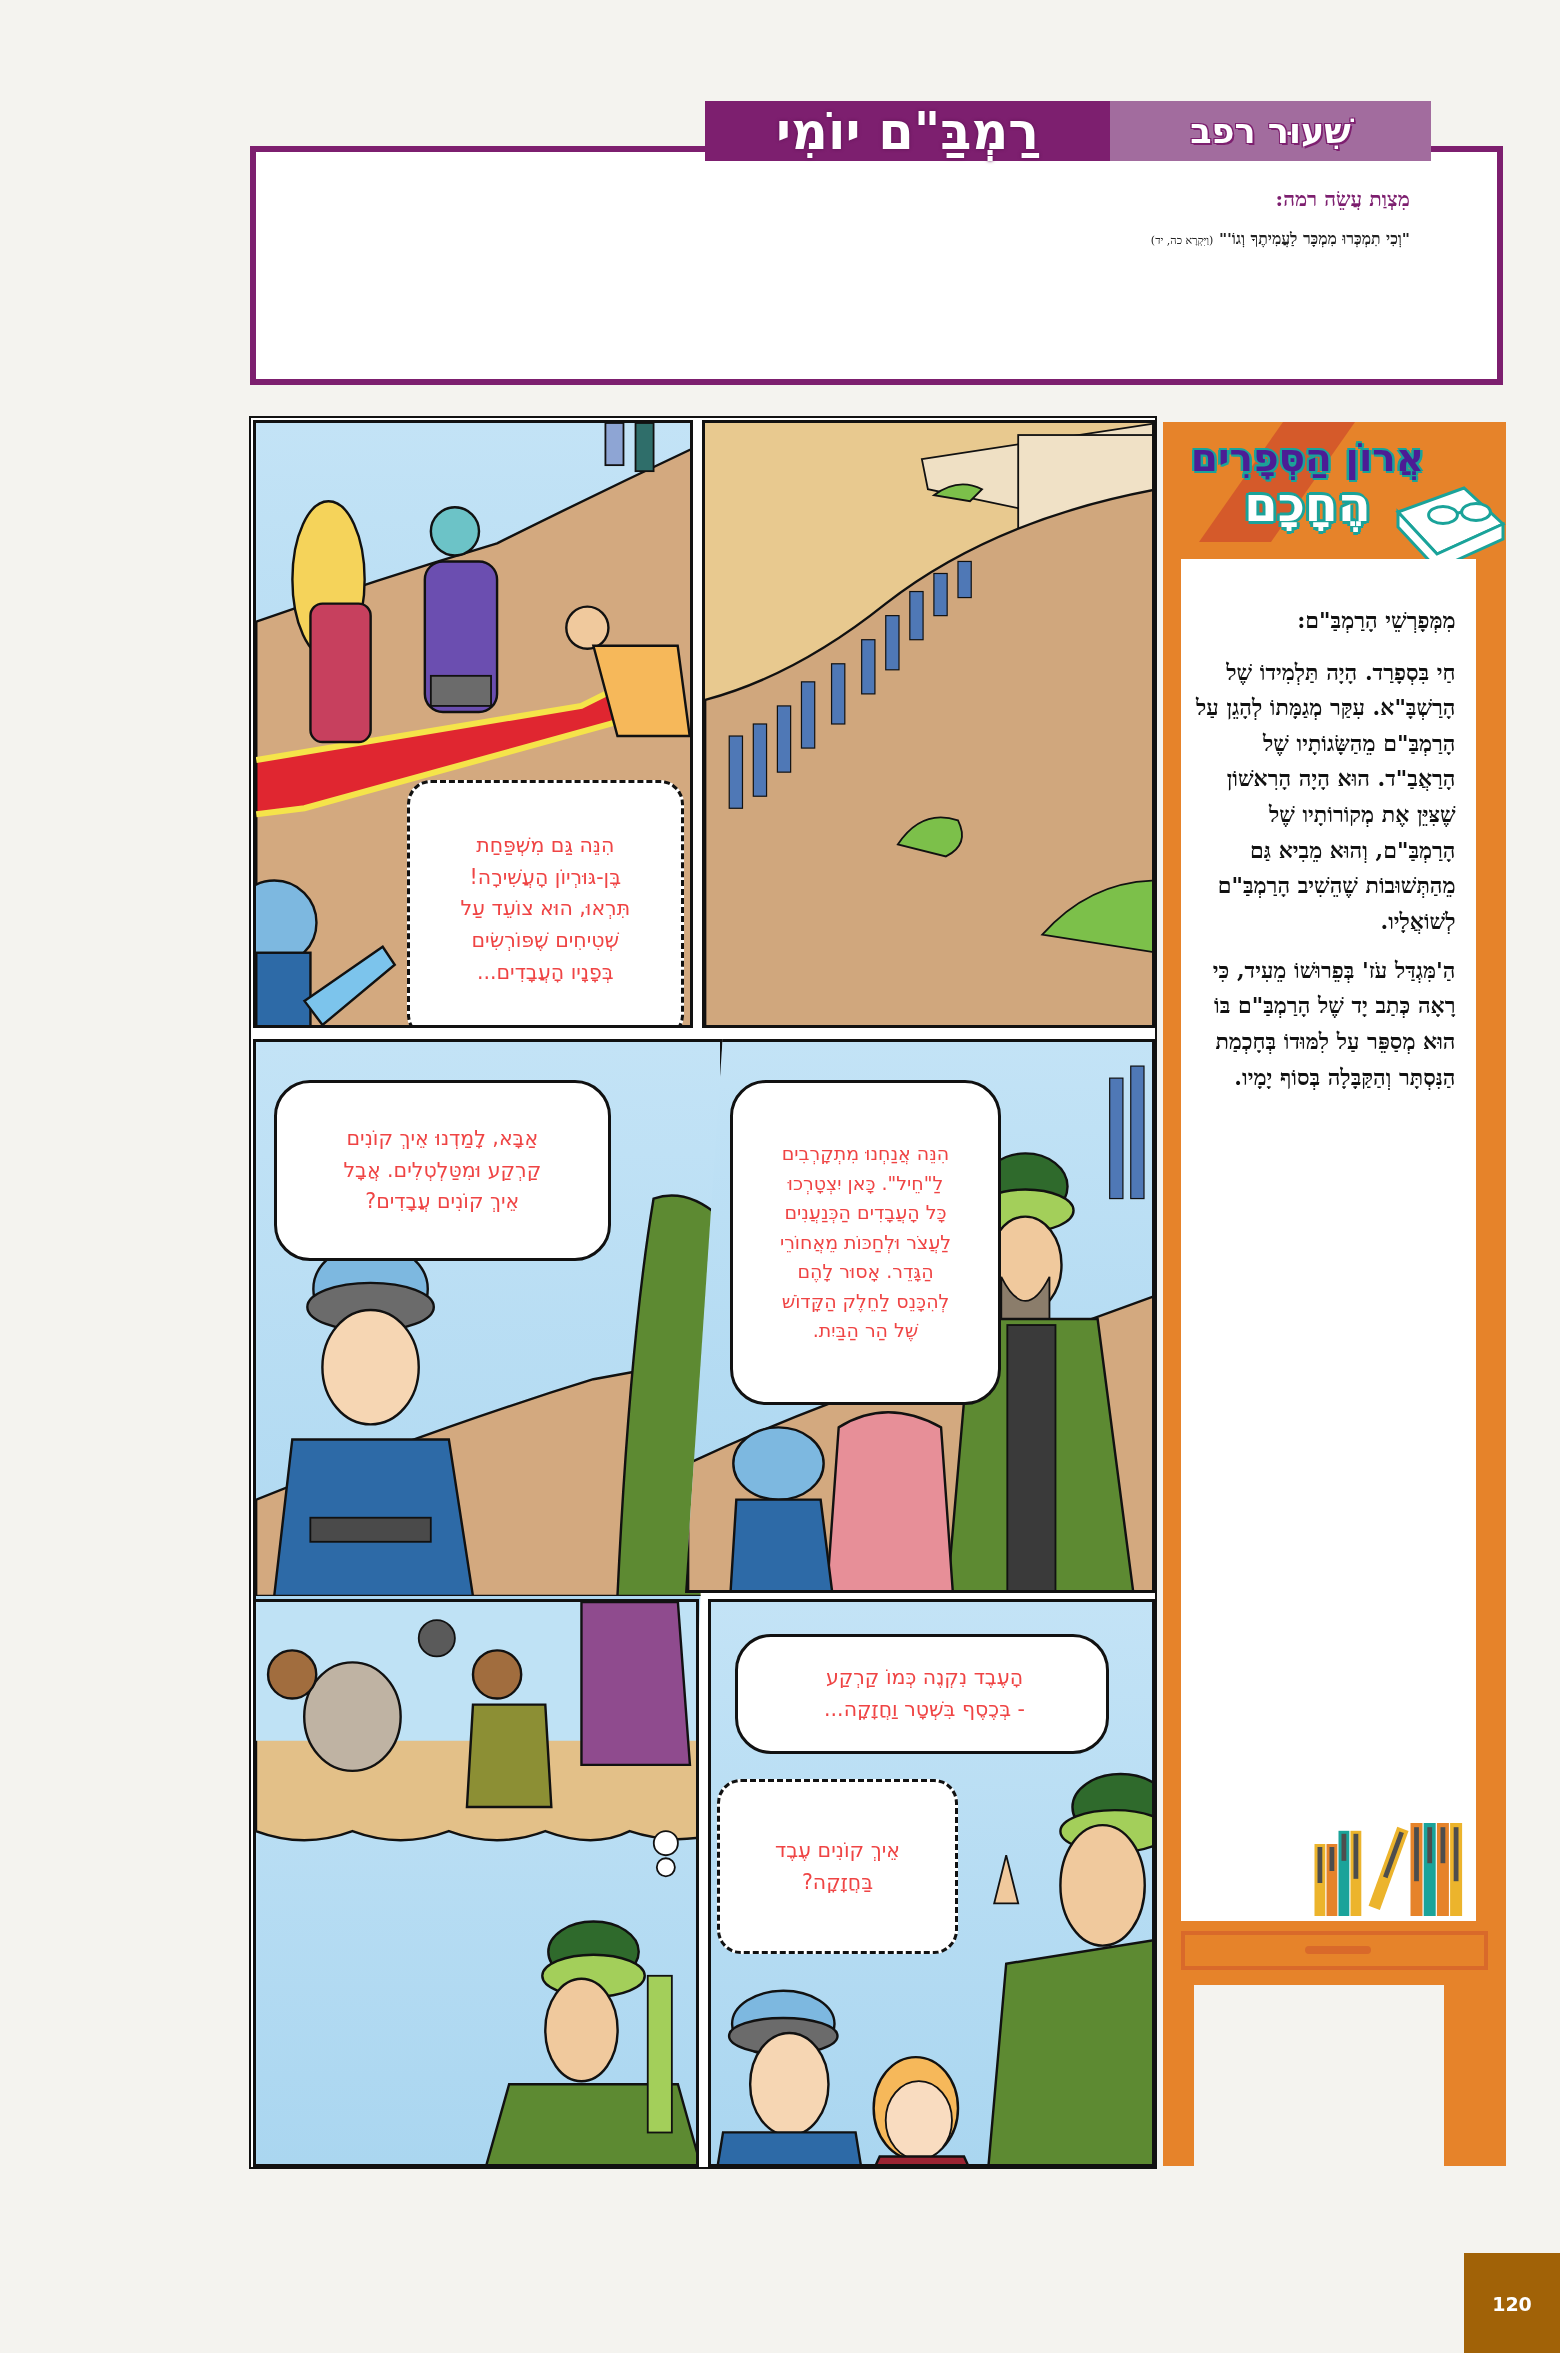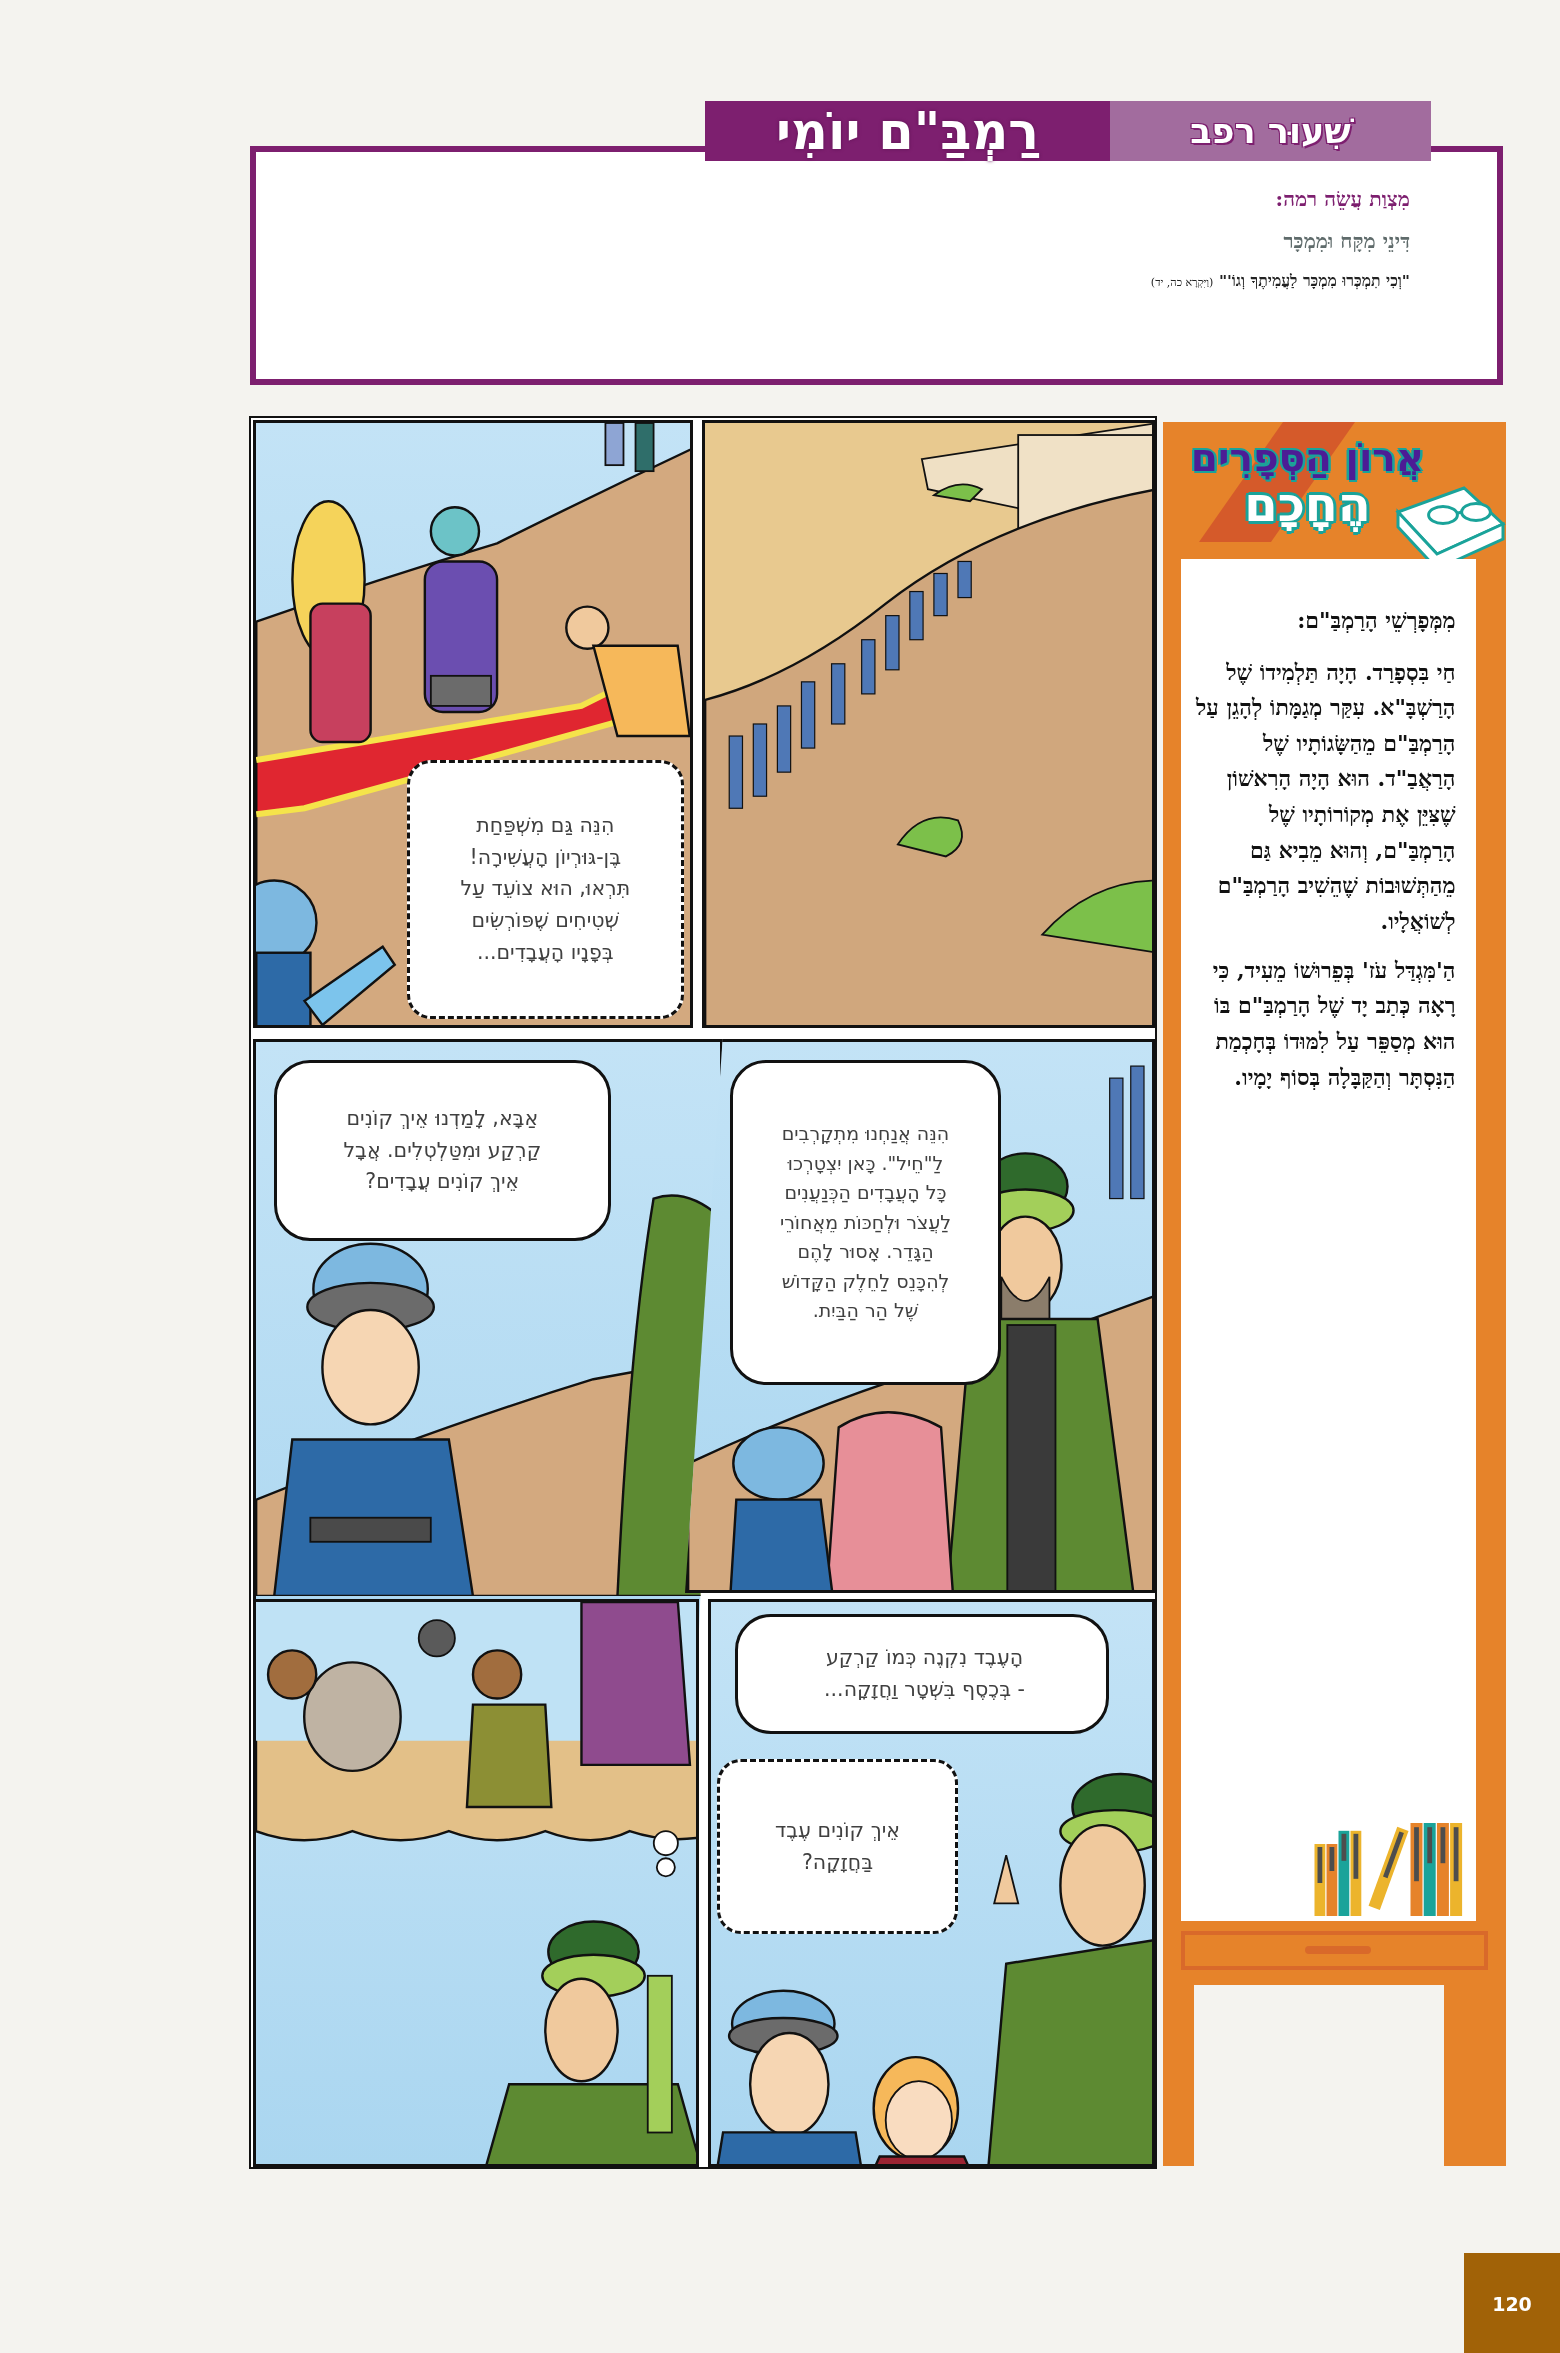--- a/index.html
+++ b/index.html
@@ -48,22 +48,22 @@
   .panel {
     position: absolute; overflow: hidden; border: 3.6px solid #111;
   }
   .sky { background: linear-gradient(#c3e3f6, #aad6f0); }
   .sand { background: linear-gradient(#e9c992, #c9a47a); }
 
   .bubble {
     position: absolute; background: #fff; border: 3px solid #111;
     border-radius: 36px; display: flex; align-items: center; justify-content: center;
     text-align: center; direction: rtl;
-    font-family: "DejaVu Sans", sans-serif; font-size: 20.5px; line-height: 1.55; color: #404040;
-    padding: 12px 18px; white-space: pre-line;
+    font-family: "DejaVu Sans", sans-serif; font-size: 20.5px; line-height: 1.55; color: #ef4444;
+    padding: 12px 18px; white-space: pre-line; margin-top: 20px;
   }
   .bubble.jagged { border-radius: 24px; border-style: dashed; border-width: 3px; }
 
   
   .fig { position: absolute; }
 
   
   .sidebar {
     position: absolute; left: 1163px; top: 422px; width: 343px; height: 1744px;
     background: #e6832a;
@@ -118,21 +118,20 @@
 </head>
 <body>
 
 <div class="header-box"></div>
 <div class="title-banner">
   <div class="title-main">רַמְבַּ"ם יוֹמִי</div>
   <div class="title-sub">שִׁעוּר רפב</div>
 </div>
 <div class="header-content">
   <div class="mitzvah-type">מִצְוַת עֲשֵׂה רמה:</div>
-  <div class="topic">דִּינֵי מִקָּח וּמִמְכָּר</div>
   <div class="verse">
     <span>"וְכִי תִמְכְּרוּ מִמְכָּר לַעֲמִיתֶךָ וְגוֹ'"</span>
     <span class="ref">(וַיִּקְרָא כה, יד)</span>
   </div>
 </div>
 
 <div class="comic-area">
 
   <div class="panel sky" style="left:1.8px; top:1.8px; width:440px; height:608px;">
     <svg class="fig" width="440" height="608" viewBox="0 0 730 1010" style="left:0;top:0;">

